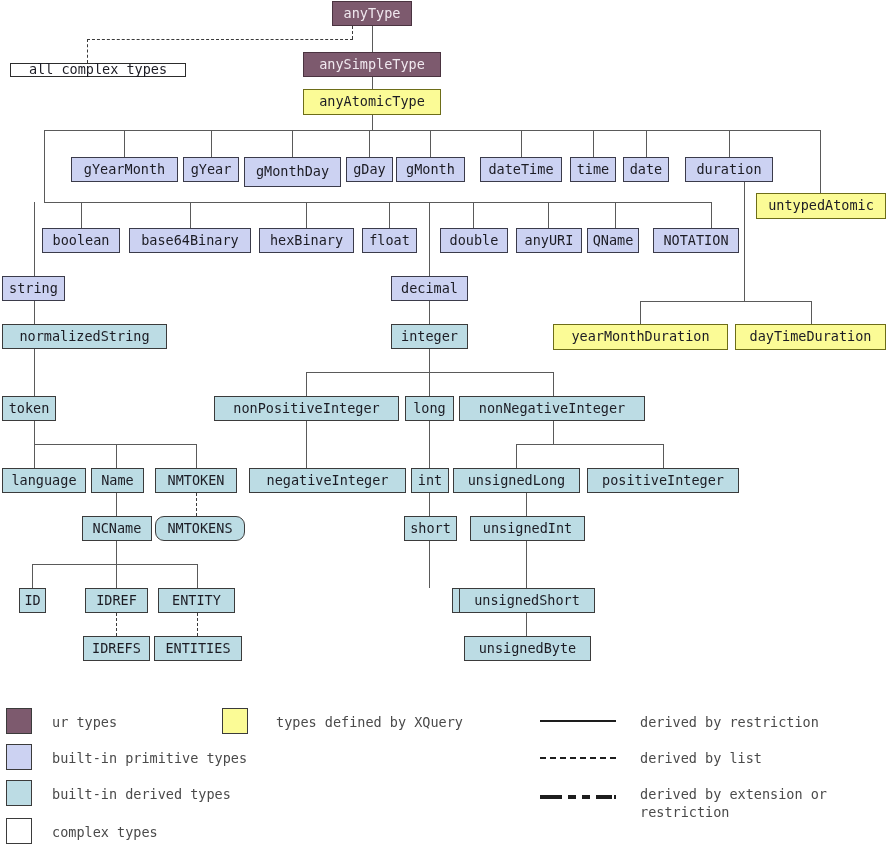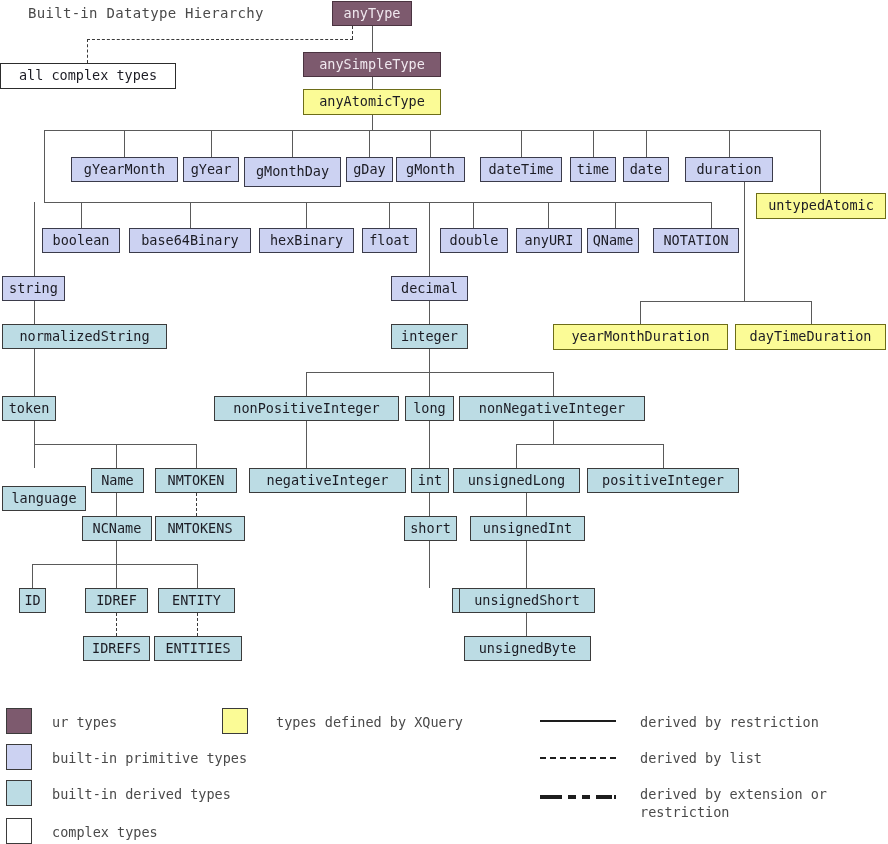--- a/index.html
+++ b/index.html
@@ -75,21 +75,20 @@
     border-top:2px solid transparent;
     background-image:linear-gradient(to right,#1d1d1d 0 22px,transparent 22px 28px,#1d1d1d 28px 36px,transparent 36px 42px,#1d1d1d 42px 50px,transparent 50px 56px,#1d1d1d 56px 72px,transparent 72px 74px,#1d1d1d 74px 76px);
     height:2px;
   }
 </style>
 </head>
 <body>
 
 <div id="stage">
 
-  <div class="diagram-title" style="left:28px; top:5px;">Built-in Datatype Hierarchy</div>
 
   <div id="edge-layer">
       <div class="ln v dash" style="left: 352px; top: 26px; height: 13px;"></div>
       <div class="ln h dash" style="left: 87px; top: 39px; width: 266px;"></div>
       <div class="ln v dash" style="left: 87px; top: 39px; height: 24px;"></div>
       <div class="ln v" style="left: 372px; top: 26px; height: 26px;"></div>
       <div class="ln v" style="left: 372px; top: 77px; height: 12px;"></div>
       <div class="ln v" style="left: 372px; top: 115px; height: 15px;"></div>
       <div class="ln h" style="left: 44px; top: 130px; width: 777px;"></div>
       <div class="ln v" style="left: 124px; top: 130px; height: 27px;"></div>
@@ -149,21 +148,21 @@
       <div class="ln v" style="left: 429px; top: 541px; height: 47px;"></div>
       <div class="ln v" style="left: 526px; top: 541px; height: 47px;"></div>
       <div class="ln v dash" style="left: 116px; top: 613px; height: 23px;"></div>
       <div class="ln v dash" style="left: 197px; top: 613px; height: 23px;"></div>
       <div class="ln v" style="left: 526px; top: 613px; height: 23px;"></div>
     </div>
   <div id="node-layer">
       <div class="node t-ur" style="left: 332px; top: 1px; width: 80px; height: 25px;">
         <span>anyType</span>
       </div>
-      <div class="node t-complex" style="left: 0; top: 63px; width: 176px; height: 26px;">
+      <div class="node t-complex" style="left: 10px; top: 63px; width: 176px; height: 14px;">
         <span>all complex types</span>
       </div>
       <div class="node t-ur" style="left: 303px; top: 52px; width: 138px; height: 25px;">
         <span>anySimpleType</span>
       </div>
       <div class="node t-xquery" style="left: 303px; top: 89px; width: 138px; height: 26px;">
         <span>anyAtomicType</span>
       </div>
       <div class="node t-primitive" style="left: 71px; top: 157px; width: 107px; height: 25px;">
         <span>gYearMonth</span>
@@ -242,21 +241,21 @@
       </div>
       <div class="node t-derived" style="left: 214px; top: 396px; width: 185px; height: 25px;">
         <span>nonPositiveInteger</span>
       </div>
       <div class="node t-derived" style="left: 405px; top: 396px; width: 49px; height: 25px;">
         <span>long</span>
       </div>
       <div class="node t-derived" style="left: 459px; top: 396px; width: 186px; height: 25px;">
         <span>nonNegativeInteger</span>
       </div>
-      <div class="node t-derived" style="left: 2px; top: 468px; width: 84px; height: 25px; margin-top: 18px;">
+      <div class="node t-derived" style="left: 2px; top: 468px; width: 84px; height: 25px;">
         <span>language</span>
       </div>
       <div class="node t-derived" style="left: 91px; top: 468px; width: 53px; height: 25px;">
         <span>Name</span>
       </div>
       <div class="node t-derived" style="left: 155px; top: 468px; width: 82px; height: 25px;">
         <span>NMTOKEN</span>
       </div>
       <div class="node t-derived" style="left: 249px; top: 468px; width: 157px; height: 25px;">
         <span>negativeInteger</span>
@@ -266,21 +265,21 @@
       </div>
       <div class="node t-derived" style="left: 453px; top: 468px; width: 127px; height: 25px;">
         <span>unsignedLong</span>
       </div>
       <div class="node t-derived" style="left: 587px; top: 468px; width: 152px; height: 25px;">
         <span>positiveInteger</span>
       </div>
       <div class="node t-derived" style="left: 82px; top: 516px; width: 70px; height: 25px;">
         <span>NCName</span>
       </div>
-      <div class="node t-derived" style="left: 155px; top: 516px; width: 90px; height: 25px;">
+      <div class="node t-derived" style="left: 155px; top: 516px; width: 90px; height: 25px; border-radius: 9px;">
         <span>NMTOKENS</span>
       </div>
       <div class="node t-derived" style="left: 404px; top: 516px; width: 53px; height: 25px;">
         <span>short</span>
       </div>
       <div class="node t-derived" style="left: 470px; top: 516px; width: 115px; height: 25px;">
         <span>unsignedInt</span>
       </div>
       <div class="node t-derived" style="left: 19px; top: 588px; width: 27px; height: 25px; text-align: right;">
         <span>ID</span>

